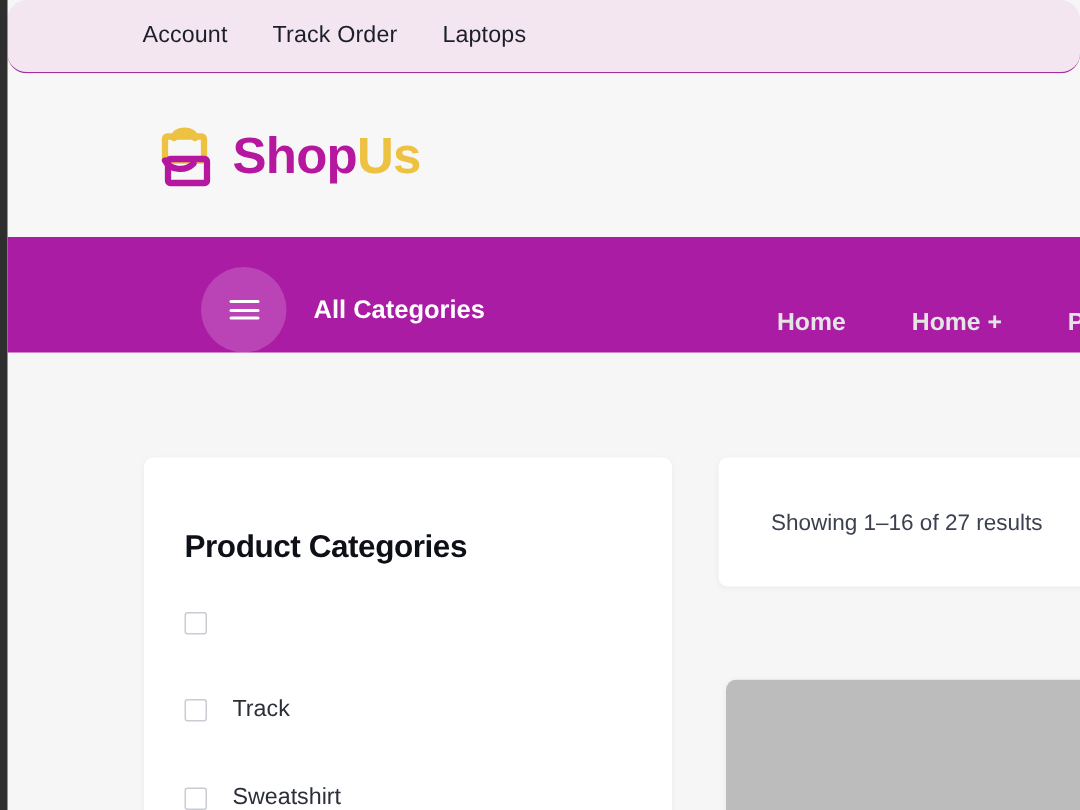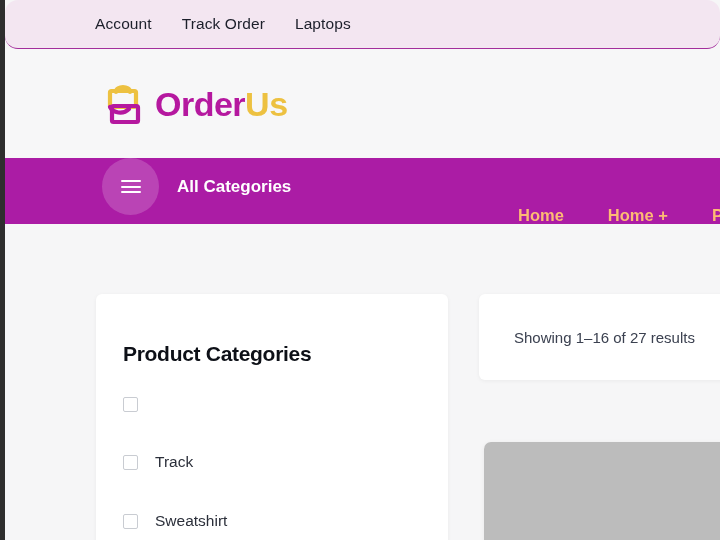--- a/index.html
+++ b/index.html
@@ -67,25 +67,26 @@
     font-size: 34px;
     font-weight: bold;
     letter-spacing: -0.5px;
     line-height: 1;
   }
   .logo-shop { color: #b5189f; }
   .logo-us { color: #edc141; }
 
   
   .navbar {
-    height: 66px;
+    height: 77px;
     background: #ab1ca5;
     display: flex;
-    align-items: flex-start;
+    align-items: flex-end;
     position: relative;
+    padding-left: 32px;
   }
   .nav-left { display: flex; align-items: center; padding-left: 97px; }
   .burger-circle {
     width: 57px; height: 57px;
     border-radius: 50%;
     background: rgba(255,255,255,0.18);
     display: flex;
     align-items: center;
     justify-content: center;
     cursor: pointer;
@@ -109,21 +110,21 @@
   }
   .nav-right {
     position: absolute;
     left: 513px;
     top: 0;
     height: 77px;
     display: flex;
     align-items: center;
   }
   .nav-link {
-    color: #fdba74;
+    color: #e5e5e5;
     font-size: 16.5px;
     font-weight: bold;
     margin-right: 44px;
     white-space: nowrap;
     cursor: pointer;
     margin-top: 37px;
   }
 
   
   .content {
@@ -223,21 +224,21 @@
   <div class="header">
     <div class="logo">
       <span class="logo-mark">
         <svg width="46" height="50" viewBox="0 0 46 50" xmlns="http://www.w3.org/2000/svg">
           <rect x="9" y="12" width="26" height="16" rx="1.5" fill="none" stroke="#edc141" stroke-width="4.2"></rect>
           <path d="M15 13 C15 6.5, 29 6.5, 29 13" fill="none" stroke="#edc141" stroke-width="4.2" stroke-linecap="round"></path>
           <rect x="11" y="27" width="26" height="16" rx="1.5" fill="none" stroke="#b5189f" stroke-width="4.2"></rect>
           <path d="M9 28 C12 34, 22 36, 28 30" fill="none" stroke="#b5189f" stroke-width="4.2" stroke-linecap="round"></path>
         </svg>
       </span>
-      <span class="logo-text"><span class="logo-shop">Order</span><span class="logo-us">Us</span></span>
+      <span class="logo-text"><span class="logo-shop">Shop</span><span class="logo-us">Us</span></span>
     </div>
   </div>
 
   <div class="navbar">
     <div class="nav-left">
       <div class="burger-circle">
         <span class="burger-icon">
           <span></span>
             <span></span>
             <span></span>

